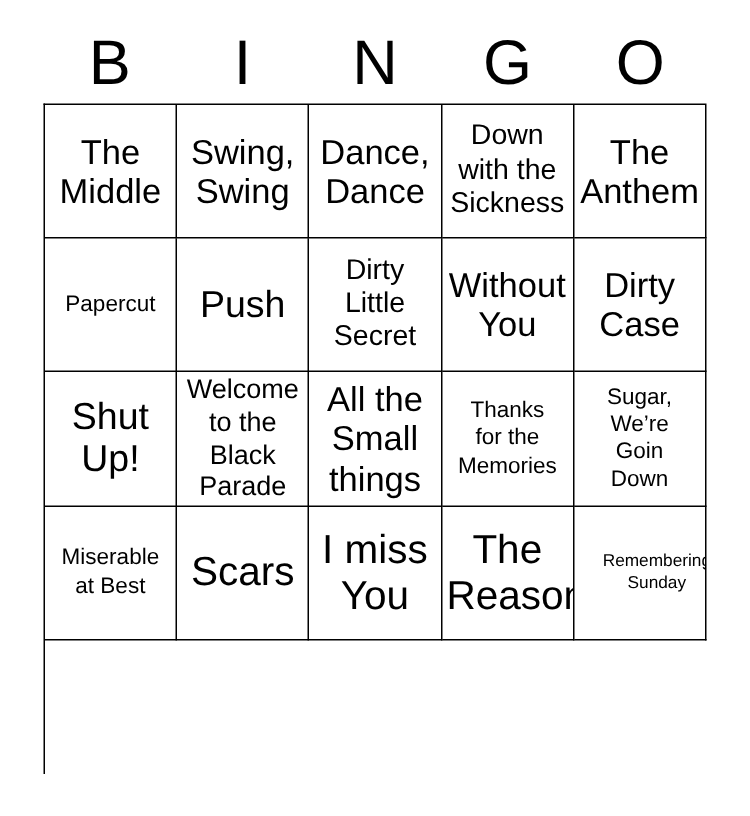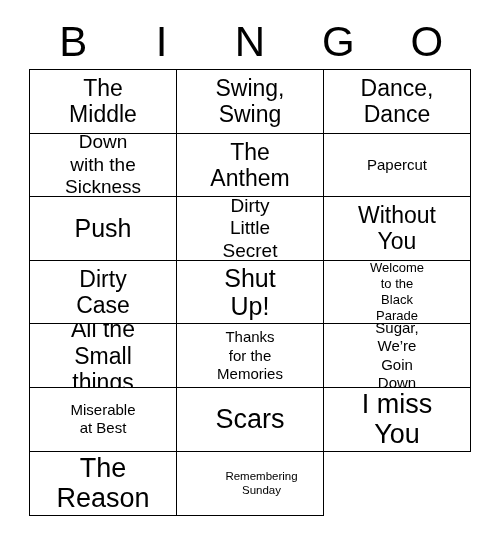--- a/index.html
+++ b/index.html
@@ -43,21 +43,21 @@
   #grid {
     position: absolute;
     left: 29px;
     top: 69px;
     width: 442px;
     height: 447px;
     box-sizing: border-box;
     border-top: 1.5px solid #000;
     border-left: 1.5px solid #000;
     display: grid;
-    grid-template-columns: repeat(3, 1fr);
+    grid-template-columns: repeat(5, 1fr);
     grid-template-rows: repeat(5, 1fr);
   }
   .cell {
     box-sizing: border-box;
     border-right: 1.5px solid #000;
     border-bottom: 1.5px solid #000;
     display: flex;
     align-items: center;
     justify-content: center;
     text-align: center;
@@ -70,21 +70,21 @@
     line-height: 1.14;
     white-space: pre-line;
     word-break: normal;
   }
   
   .fs-xxl .cell-text { font-size: 25px; line-height: 1.12; }
   .fs-xl  .cell-text { font-size: 27px; line-height: 1.13; }
   .fs-lg  .cell-text { font-size: 23px; line-height: 1.14; }
   .fs-md  .cell-text { font-size: 19px; line-height: 1.18; }
   .fs-sm  .cell-text { font-size: 15px; line-height: 1.22; }
-  .fs-xs  .cell-text { font-size: 13px; line-height: 1.22; }
+  .fs-xs  .cell-text { font-size: 18px; line-height: 1.22; }
   .fs-xxs .cell-text { font-size: 11.5px; line-height: 1.25; margin-left: 23px; }
 </style>
 </head>
 <body>
 
 <div id="card">
 
   <div id="header-row">
     <div class="header-cell">
       <span>B</span>

